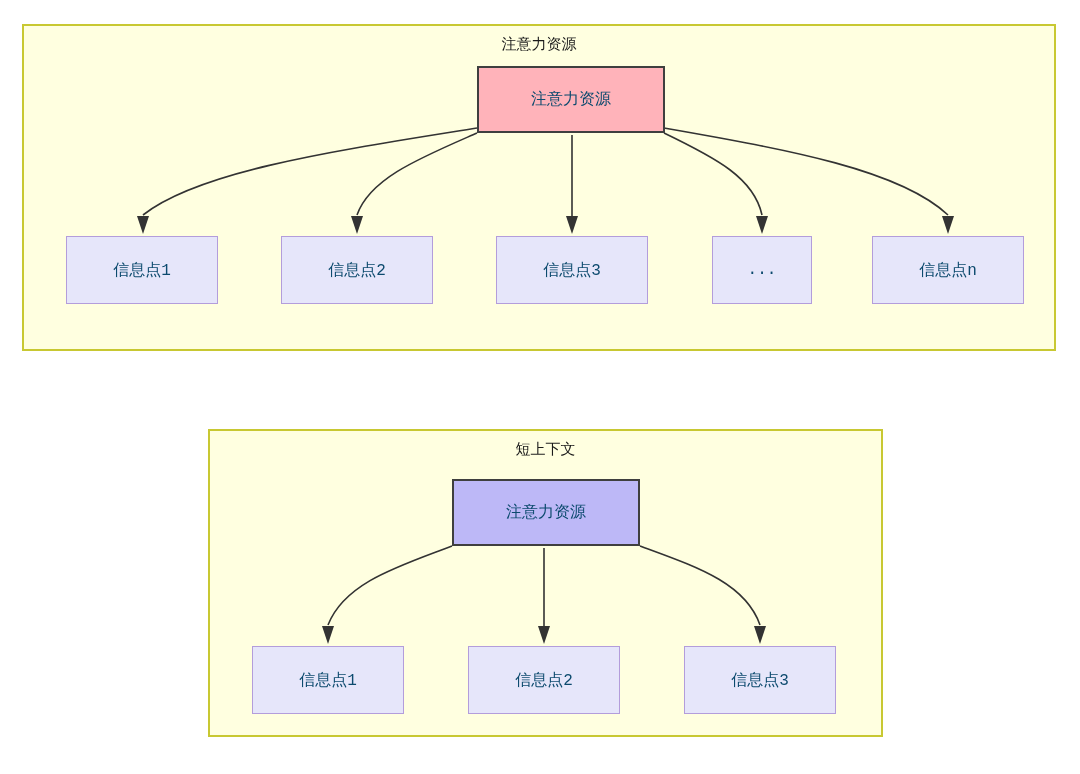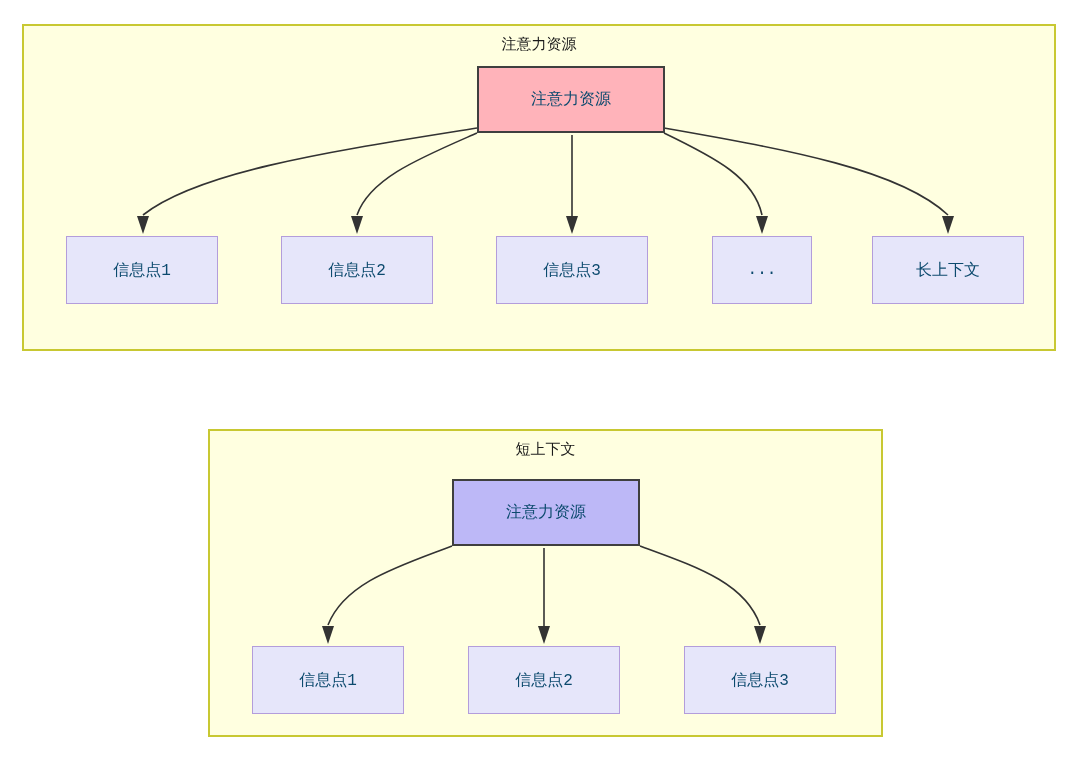--- a/index.html
+++ b/index.html
@@ -151,21 +151,21 @@
   <div class="node node-leaf" id="long-leaf-1">
     <span>信息点2</span>
   </div>
   <div class="node node-leaf" id="long-leaf-2">
     <span>信息点3</span>
   </div>
   <div class="node node-leaf" id="long-leaf-3">
     <span>...</span>
   </div>
   <div class="node node-leaf" id="long-leaf-4">
-    <span>长上下文</span>
+    <span>信息点n</span>
   </div>
 
   <div class="node node-root-blue" id="root-short">
     <span>注意力资源</span>
   </div>
 
   <div class="node node-leaf" id="short-leaf-0">
     <span>信息点1</span>
   </div>
   <div class="node node-leaf" id="short-leaf-1">

